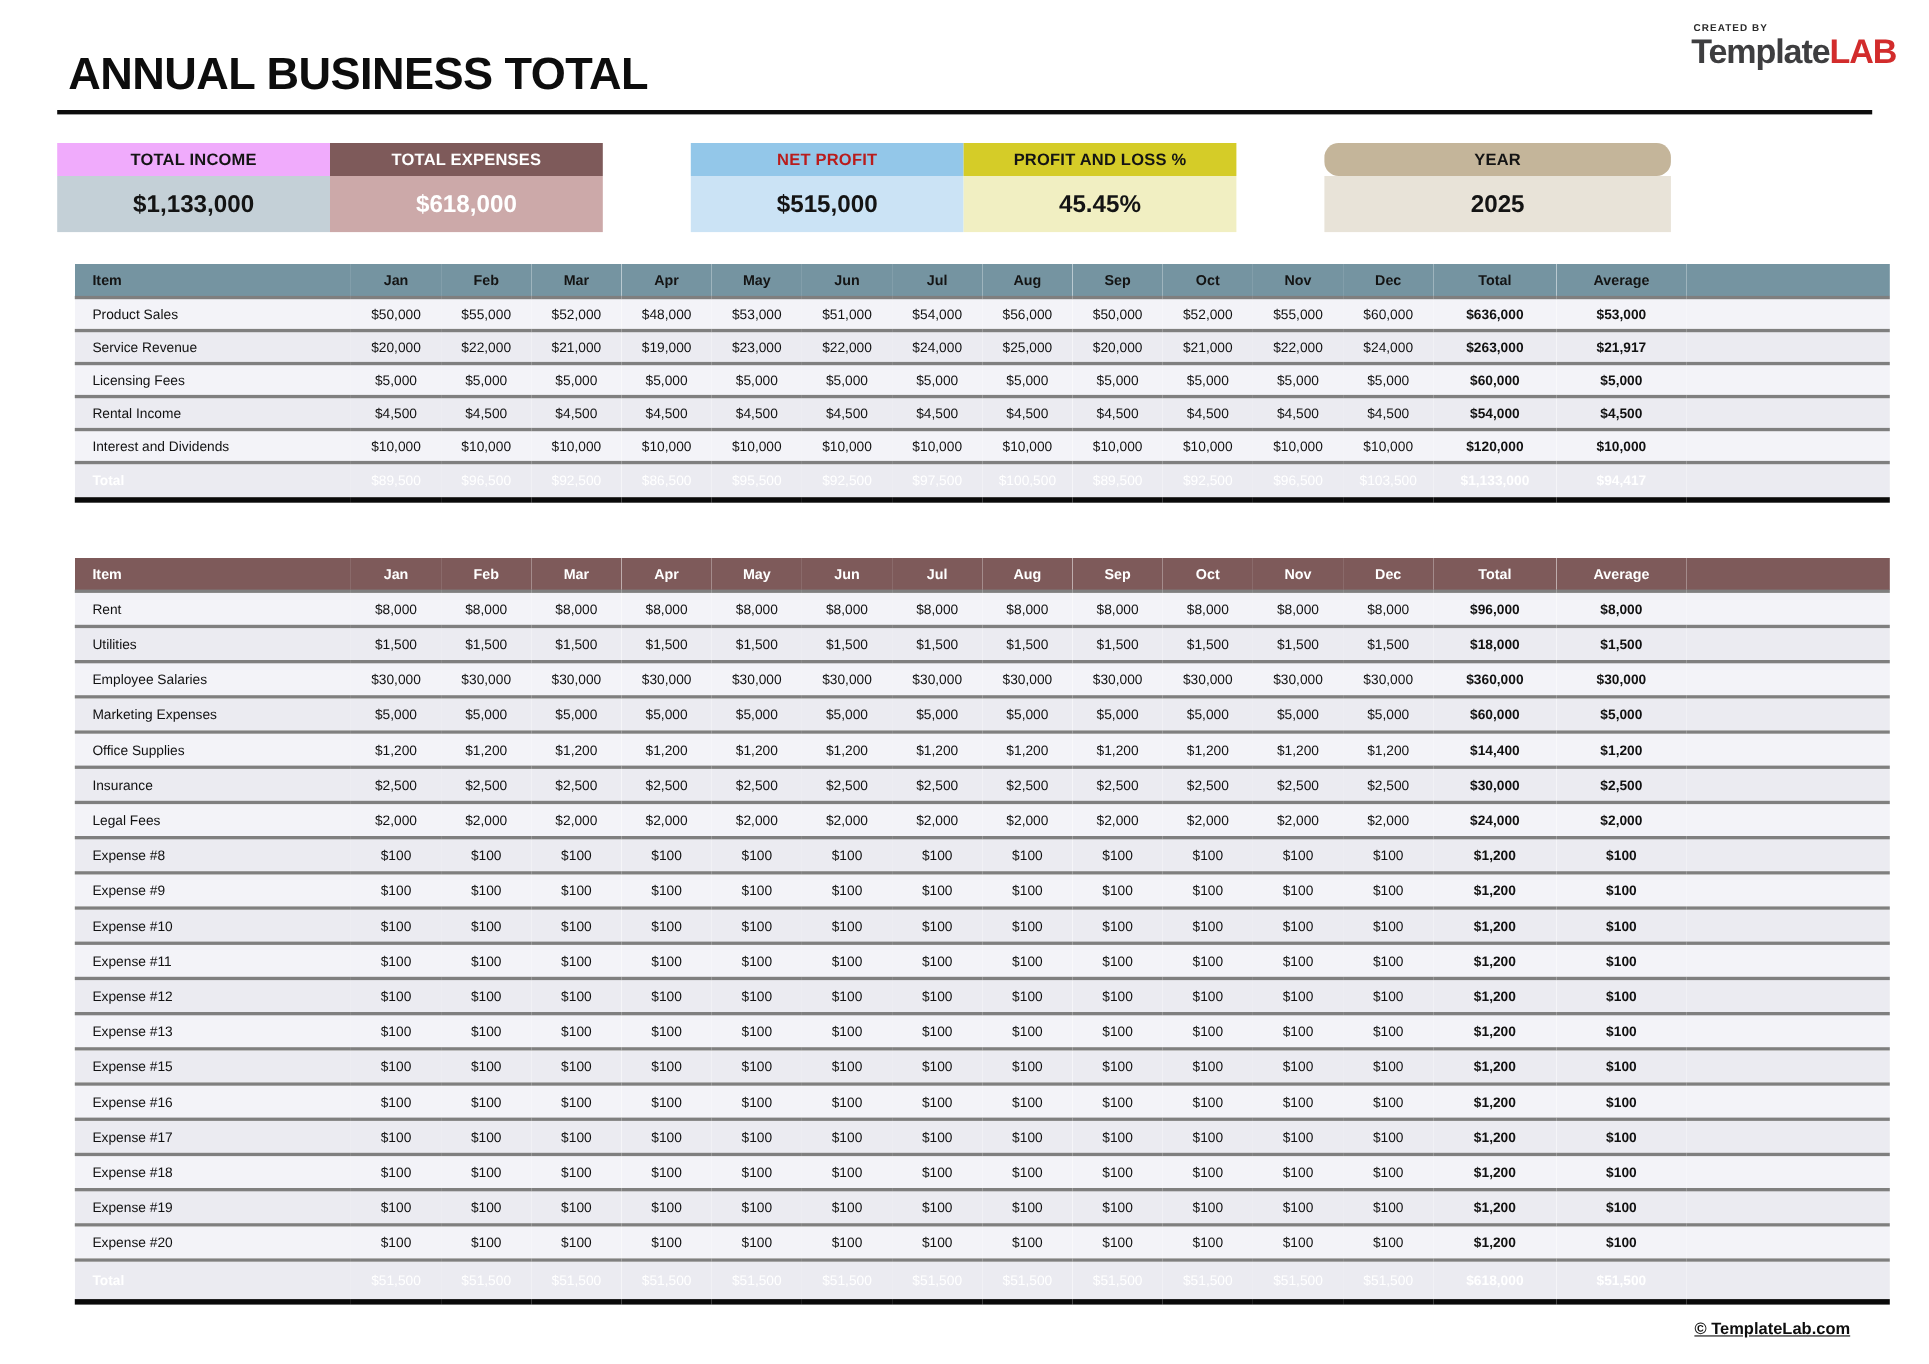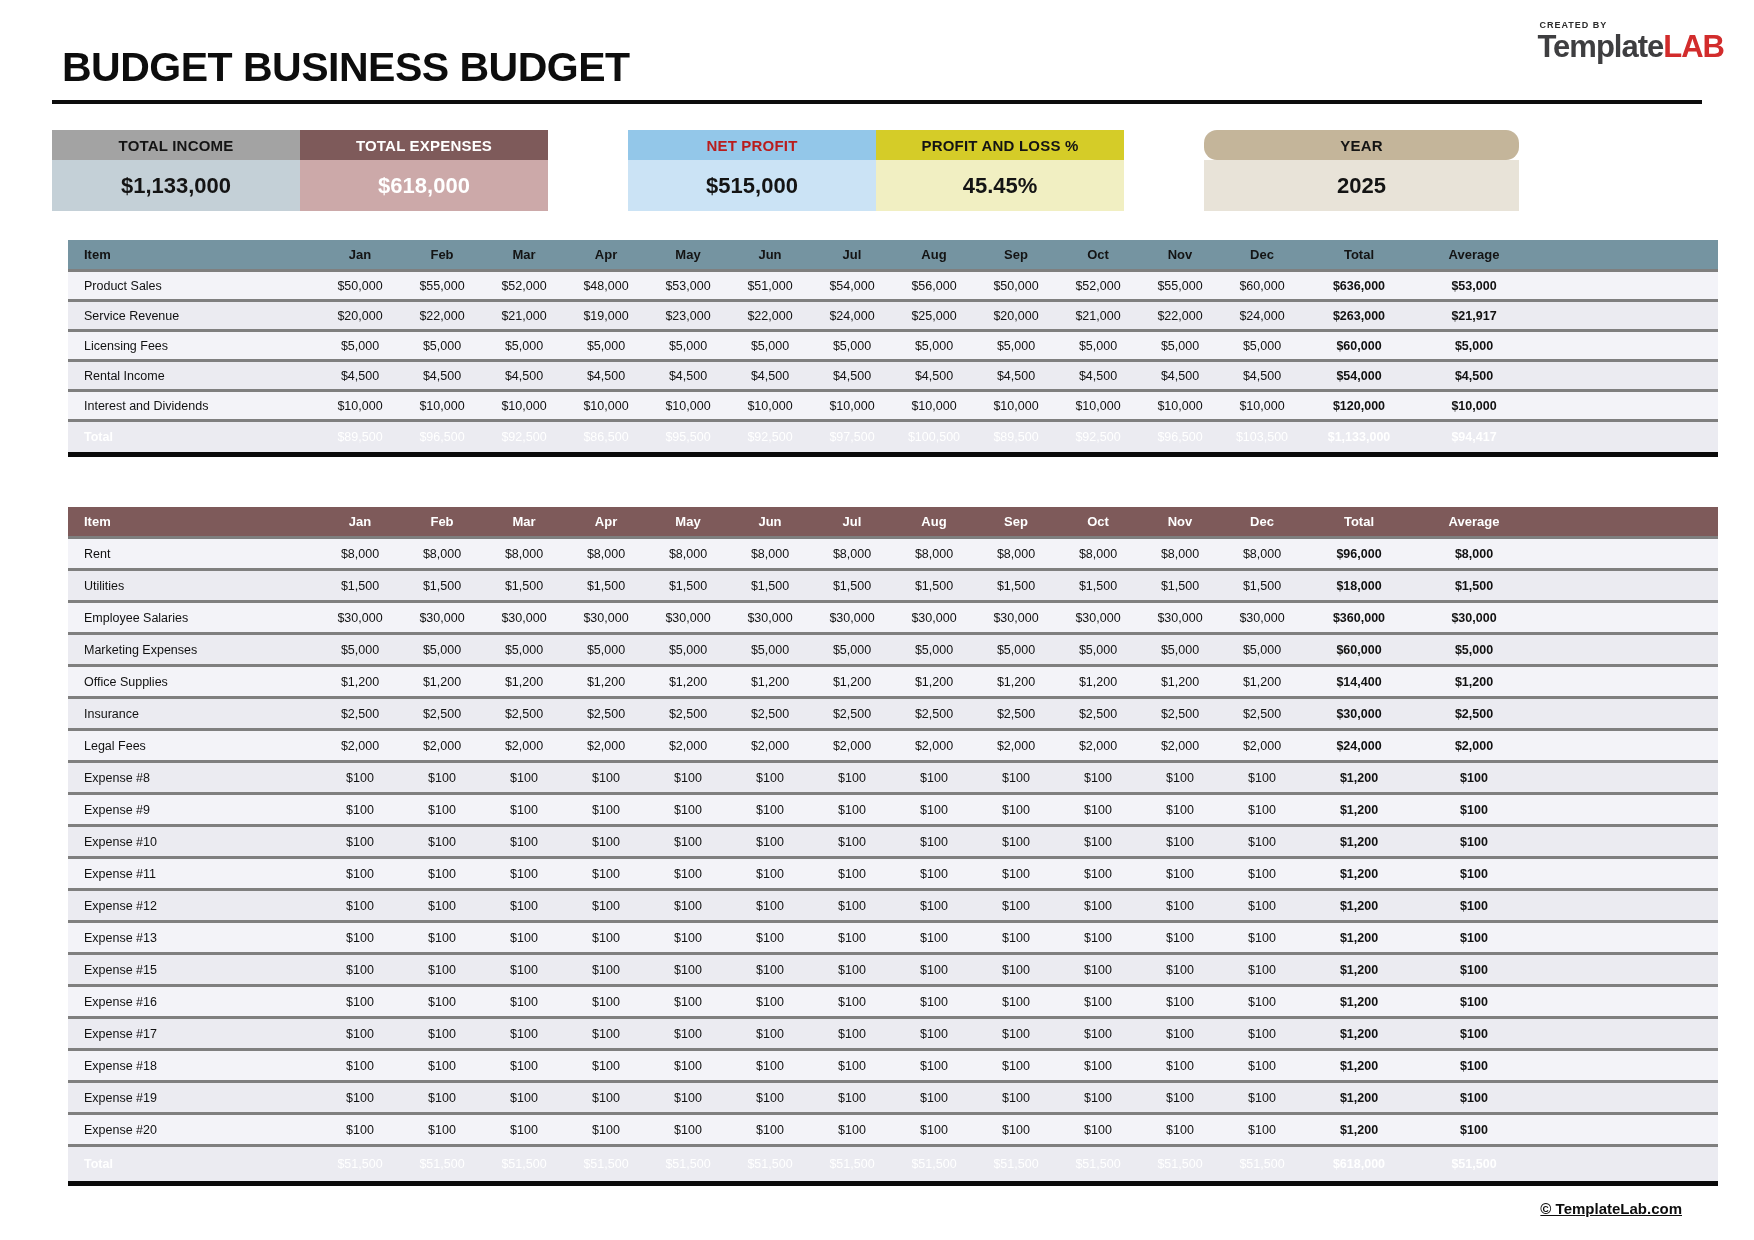--- a/index.html
+++ b/index.html
@@ -77,27 +77,27 @@
 </head>
 <body>
 
 <div class="page">
 
   <div class="logo">
     <span class="created-by">CREATED BY</span>
     <span class="logo-main"><span class="part1">Template</span><span class="part2">LAB</span></span>
   </div>
 
-  <h1 class="title">BUDGET BUSINESS BUDGET</h1>
+  <h1 class="title">ANNUAL BUSINESS TOTAL</h1>
   <div class="title-rule"></div>
 
   <div class="cards" id="cards">
       <div class="card-group">
         <div class="card">
-          <div class="card-header" style="background: #a3a3a3; color: rgb(20, 20, 20);">TOTAL INCOME</div>
+          <div class="card-header" style="background: #f0abfc; color: rgb(20, 20, 20);">TOTAL INCOME</div>
           <div class="card-value" style="background: rgb(196, 208, 215); color: rgb(20, 20, 20);">$1,133,000</div>
         </div>
         <div class="card">
           <div class="card-header" style="background: rgb(126, 90, 90); color: rgb(255, 255, 255);">TOTAL EXPENSES</div>
           <div class="card-value" style="background: rgb(204, 169, 169); color: rgb(255, 255, 255);">$618,000</div>
         </div>
       </div>
       <div class="card-group">
         <div class="card">
           <div class="card-header" style="background: rgb(147, 199, 233); color: #b91c1c;">NET PROFIT</div>

